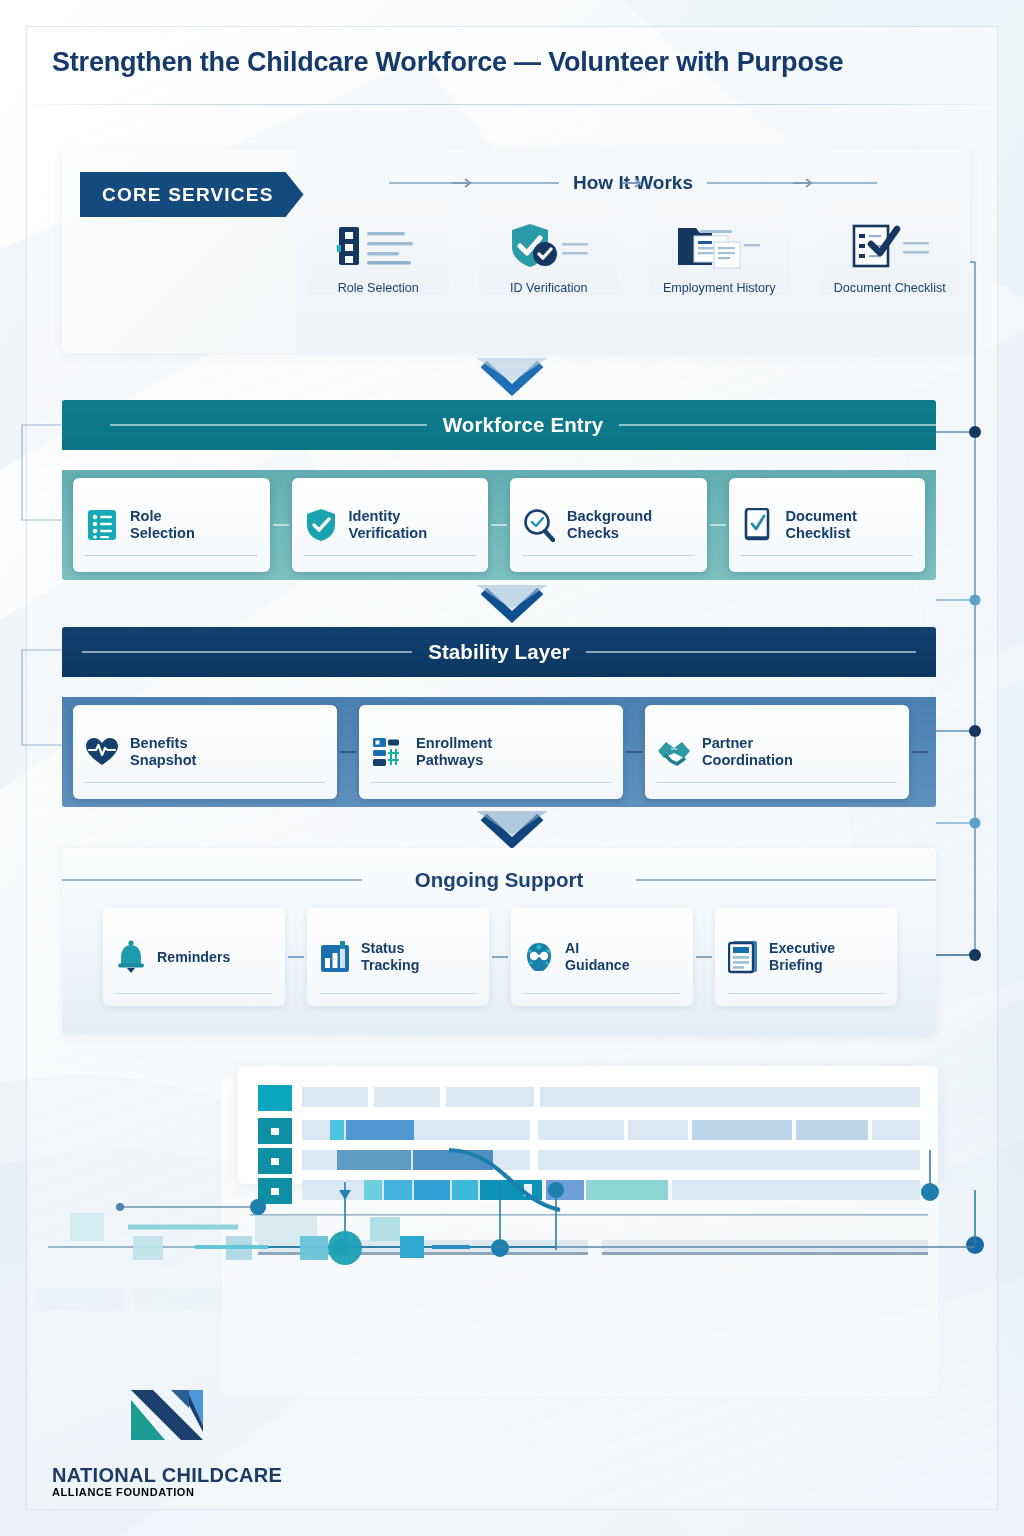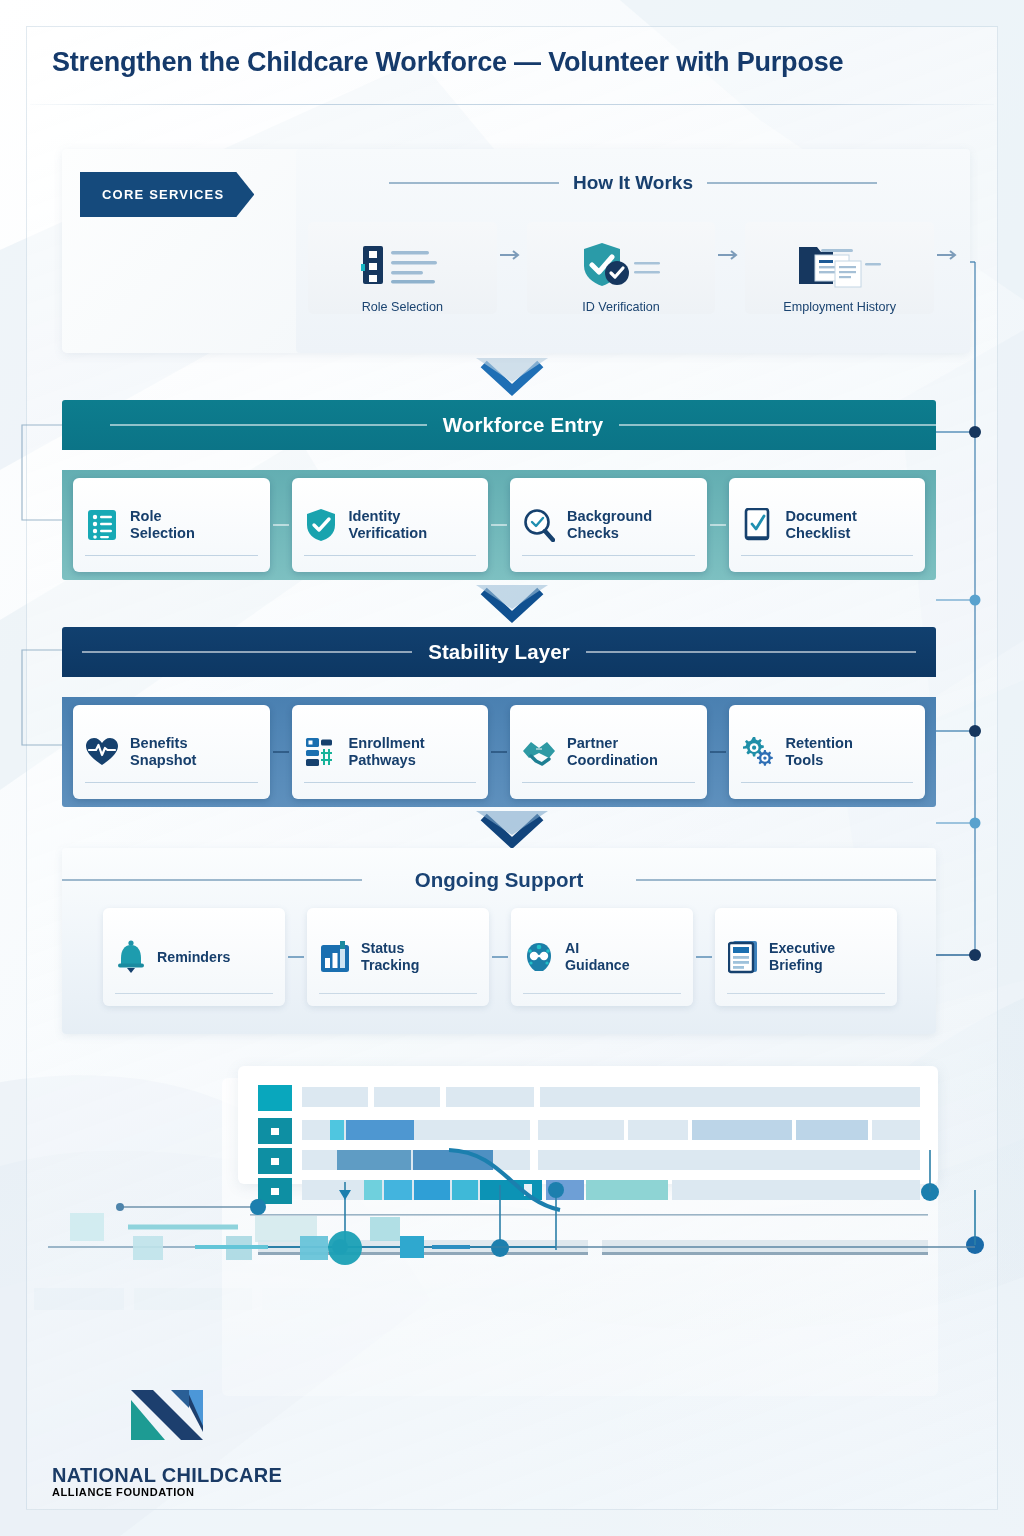--- a/index.html
+++ b/index.html
@@ -49,34 +49,34 @@
   .hiw-inner{
     position:absolute; left:296px; top:149px; width:674px; height:204px;
     background:linear-gradient(180deg,#f7fafc, #eef3f8);
     border-radius:4px; z-index:4;
   }
   .badge{
     position:absolute; left:80px; top:172px; height:45px; z-index:7;
     display:flex; align-items:center;
     padding:0 30px 0 22px;
     background:#154a7c;
-    color:#ffffff; font-size:13px; font-weight:bold; letter-spacing:1.2px;
+    color:#ffffff; font-size:19px; font-weight:bold; letter-spacing:1.2px;
     clip-path:polygon(0 0, calc(100% - 18px) 0, 100% 50%, calc(100% - 18px) 100%, 0 100%);
     box-shadow:0 3px 7px rgba(20,55,95,.30);
   }
   .hiw-title{
     position:absolute; top:170px; left:296px; width:674px; height:26px;
     display:flex; align-items:center; justify-content:center; gap:14px; z-index:6;
   }
   .hiw-title .tl{ flex:1 1 auto; height:1.5px; background:#9db8cd; max-width:170px; }
   .hiw-title .tx{ font-size:19px; font-weight:bold; color:#18406e; white-space:nowrap; }
 
   .hiw-cards{
     position:absolute; left:306px; top:203px; width:656px; height:130px;
-    display:flex; align-items:center; z-index:6;
+    display:flex; align-items:flex-start; z-index:6;
   }
   .hiw-card{
     flex:1 1 0; position:relative;
     background:linear-gradient(180deg,#f6f8fa,#eef2f6);
     border-radius:5px; margin:0 2px;
     display:flex; flex-direction:column; align-items:center; justify-content:flex-start;
     padding-top:14px;
   }
   .hiw-ico{ height:58px; display:flex; align-items:center; justify-content:center; }
   .hiw-lb{ font-size:12.6px; color:#1b4471; font-weight:normal; margin-top:6px; text-align:center; }
@@ -320,20 +320,37 @@
     </div>
     <div class="hiw-lb">Employment History</div>
   </div>
 
   <div class="hiw-arrow">
     <svg width="24" height="12" viewBox="0 0 24 12">
         <path d="M0 6 H17 M13 2 L18 6 L13 10" stroke="#7d9cba" stroke-width="2" fill="none"></path>
       </svg>
   </div>
 
+  <div class="hiw-card">
+    <div class="hiw-ico">
+      <svg width="82" height="48" viewBox="0 0 82 48">
+        <rect x="5" y="4" width="34" height="40" fill="#ffffff" stroke="#16375f" stroke-width="2.6"></rect>
+        <rect x="10" y="12" width="6" height="4" fill="#16375f"></rect>
+        <rect x="10" y="22" width="6" height="4" fill="#16375f"></rect>
+        <rect x="10" y="32" width="6" height="4" fill="#16375f"></rect>
+        <rect x="20" y="13" width="12" height="2.2" fill="#8fb0cc"></rect>
+        <rect x="20" y="23" width="12" height="2.2" fill="#8fb0cc"></rect>
+        <rect x="20" y="33" width="12" height="2.2" fill="#8fb0cc"></rect>
+        <path d="M22 22 L31 31 L48 7" stroke="#16375f" stroke-width="6.5" fill="none" stroke-linecap="round" stroke-linejoin="round"></path>
+        <rect x="54" y="20" width="26" height="2.6" rx="1.3" fill="#a7c2d8"></rect>
+        <rect x="54" y="29" width="26" height="2.6" rx="1.3" fill="#a7c2d8"></rect>
+      </svg>
+    </div>
+    <div class="hiw-lb">Document Checklist</div>
+  </div>
 </div>
 
 <div class="band teal" style="top:400px;">
   <div class="hdr">
     <span class="ln"></span>
     <span class="tx">Workforce Entry</span>
     <span class="ln"></span>
   </div>
   <div class="body">
 
@@ -461,41 +478,20 @@
         </svg>
       </div>
       <div class="t-lb">
         <span>Partner</span><br>
         <span>Coordination</span>
       </div>
       <div class="t-ul"></div>
     </div>
     <div class="tile-link"></div>
 
-    <div class="tile">
-      <div class="t-ico">
-        <svg width="34" height="32" viewBox="0 0 34 32">
-          <g fill="#1f8fa8">
-            <path d="M12 1 l2.2 0 .6 2.6 2.2 .9 2.2-1.5 1.6 1.6-1.5 2.2 .9 2.2 2.6 .6 0 2.2-2.6 .6-.9 2.2 1.5 2.2-1.6 1.6-2.2-1.5-2.2 .9-.6 2.6-2.2 0-.6-2.6-2.2-.9-2.2 1.5-1.6-1.6 1.5-2.2-.9-2.2L2 12.8l0-2.2 2.6-.6 .9-2.2L4 5.6l1.6-1.6 2.2 1.5 2.2-.9z"></path>
-          </g>
-          <circle cx="13.1" cy="11.7" r="4.4" fill="#ffffff"></circle>
-          <circle cx="13.1" cy="11.7" r="2.1" fill="#1f8fa8"></circle>
-          <g fill="#2f6fb5">
-            <path d="M23 14 l1.8 0 .5 2.1 1.8 .7 1.8-1.2 1.3 1.3-1.2 1.8 .7 1.8 2.1 .5 0 1.8-2.1 .5-.7 1.8 1.2 1.8-1.3 1.3-1.8-1.2-1.8 .7-.5 2.1-1.8 0-.5-2.1-1.8-.7-1.8 1.2-1.3-1.3 1.2-1.8-.7-1.8-2.1-.5 0-1.8 2.1-.5 .7-1.8-1.2-1.8 1.3-1.3 1.8 1.2 1.8-.7z"></path>
-          </g>
-          <circle cx="23.9" cy="22.1" r="3.6" fill="#ffffff"></circle>
-          <circle cx="23.9" cy="22.1" r="1.7" fill="#2f6fb5"></circle>
-        </svg>
-      </div>
-      <div class="t-lb">
-        <span>Retention</span><br>
-        <span>Tools</span>
-      </div>
-      <div class="t-ul"></div>
-    </div>
   </div>
 </div>
 
 <div class="os-panel"></div>
 <div class="os-title">
   <span class="ln"></span>
   <span class="tx">Ongoing Support</span>
   <span class="ln"></span>
 </div>
 

